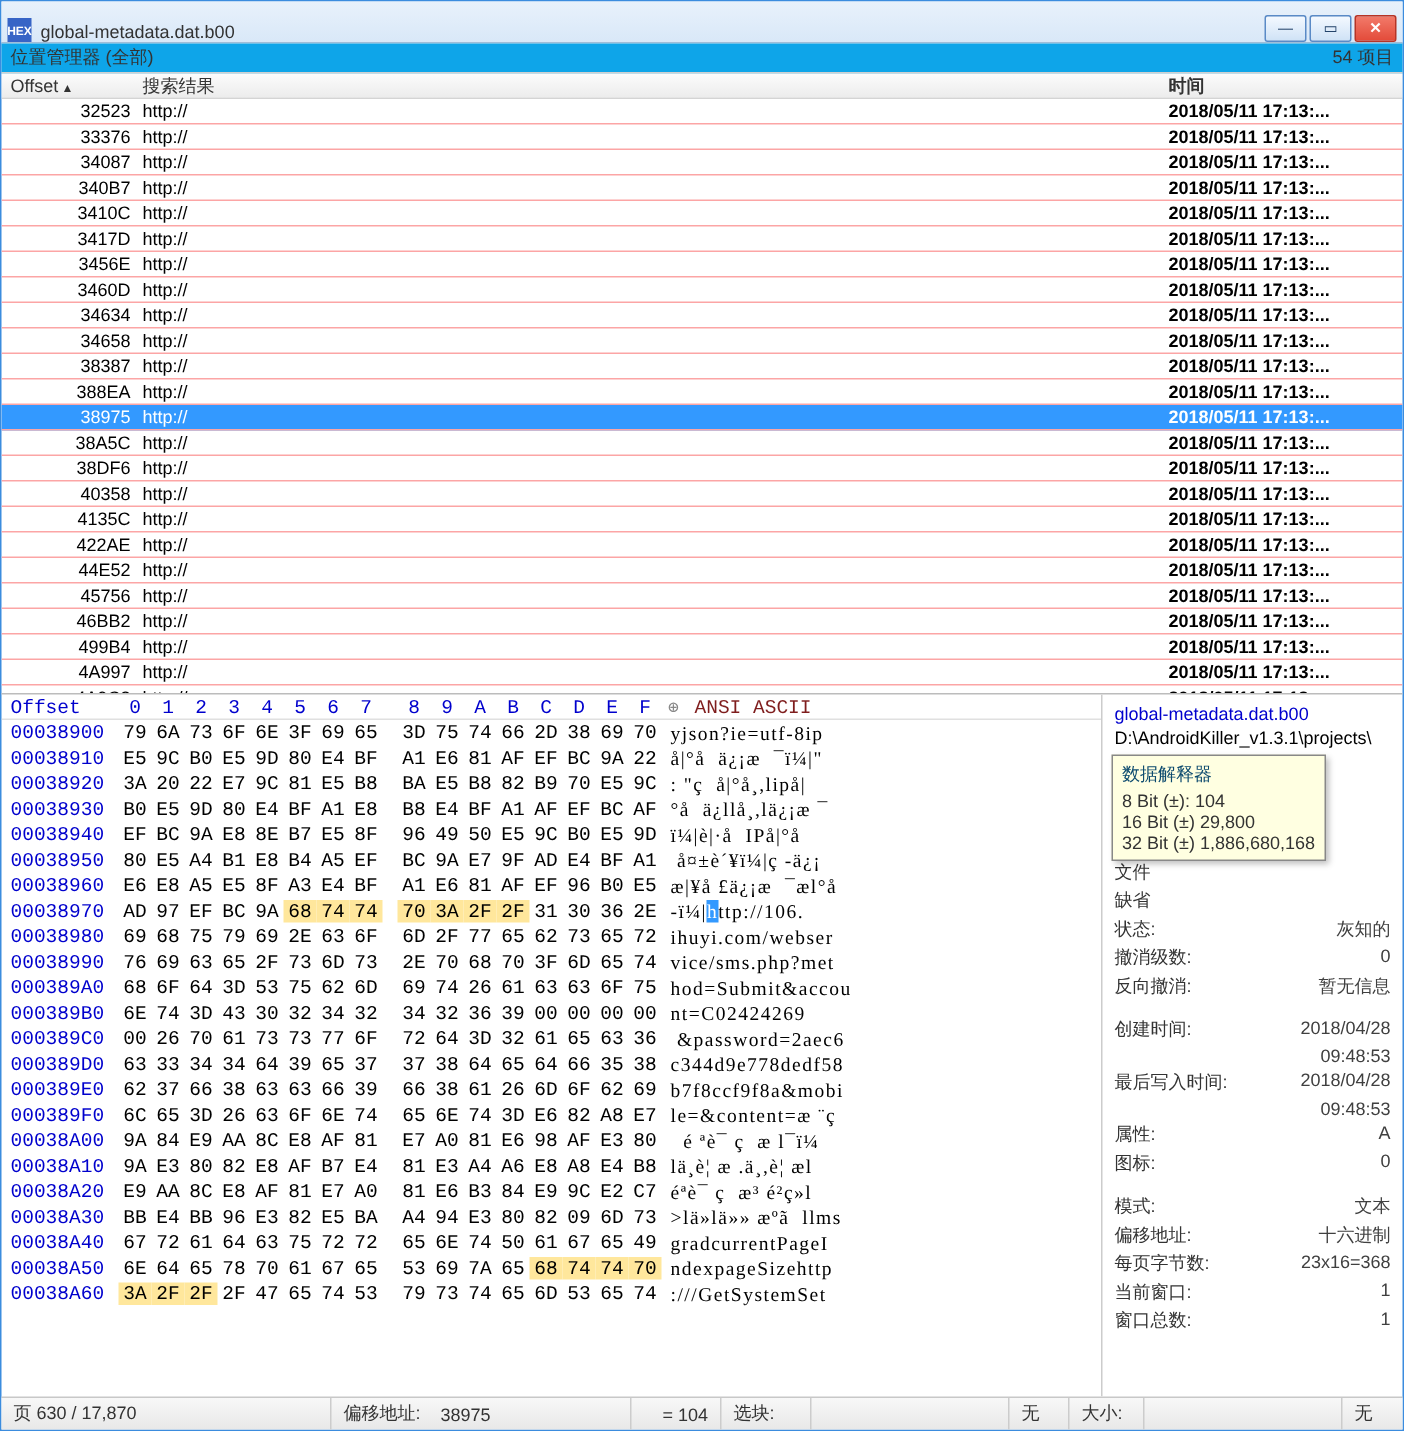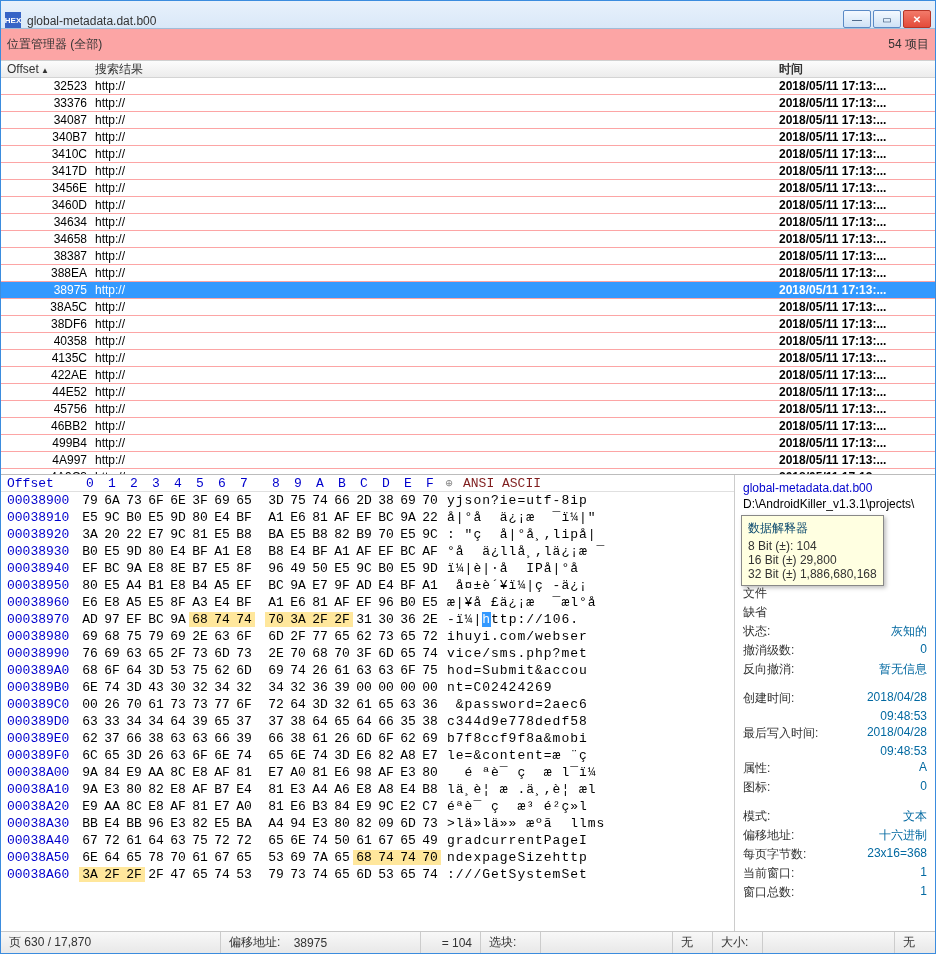--- a/index.html
+++ b/index.html
@@ -39,22 +39,22 @@
 .winbtn {
   width: 28px; height: 18px;
   border: 1px solid #5a8ac6;
   background: linear-gradient(#f4f9ff,#cfe2f6);
   border-radius: 2px;
   display: flex; align-items: center; justify-content: center;
   font-size: 10px; color: #23436a;
 }
 .winbtn.close { background: linear-gradient(#f27a6a,#e34b3a); color:#fff; border-color:#b63426; font-weight:bold;}
 .subhdr {
-  height: 32px;
-  background: #fca5a5;
+  height: 20px;
+  background: #0ea5e9;
   border-bottom: 1px solid #d0d0d0;
   display: flex; align-items: center; justify-content: space-between;
   padding: 0 6px;
   font-size: 12px; color: #333;
 }
 .results {
   height: 414px;
   overflow: hidden;
   border-bottom: 1px solid #bcbcbc;
 }
@@ -98,36 +98,36 @@
 }
 .hexheader { color: #0000cd; border-bottom:1px solid #e0e0e0; }
 .h-addr { width: 78px; padding-left: 6px; color:#0000cd;}
 .h-byte { width: 22px; text-align: center; }
 .h-gap { width: 10px; }
 .h-ascii { flex: 1; padding-left: 6px; }
 .hexbody { overflow: hidden; }
 .addr { color: #0000cd; width: 78px; padding-left: 6px; }
 .byte { width: 22px; text-align: center; color: #000; }
 .byte.hl { background: #ffe79c; }
-.asc { flex: 1; padding-left: 6px; color: #000; letter-spacing: 1px;}
+.asc { flex: 1; padding-left: 6px; color: #000; letter-spacing: 1px; font-family: Liberation Serif, serif;}
 .asc .sel { background: #3399ff; color: #fff; }
 .asciihdr { color:#7f1d1d; }
 .sidepanel {
   width: 200px;
   padding: 6px 8px;
   font-size: 12px;
   color: #333;
   display: flex; flex-direction: column;
   position: relative;
 }
 .sp-title { color: #0000cd; margin-bottom: 2px; word-break: break-all;}
 .sp-path { color: #000; margin-bottom: 8px; white-space: nowrap; overflow: hidden;}
 .sp-row { display: flex; justify-content: space-between; margin: 2px 0; }
 .sp-row .k { color: #333; }
-.sp-row .v { color: #0369a1; }
+.sp-row .v { color: #404040; }
 .sp-sep { height: 8px; }
 .tooltip {
   position: absolute;
   top: 40px; left: 6px;
   background: #ffffe1;
   border: 1px solid #888;
   padding: 4px 6px;
   font-size: 12px;
   box-shadow: 2px 2px 4px rgba(0,0,0,0.25);
   z-index: 5;

